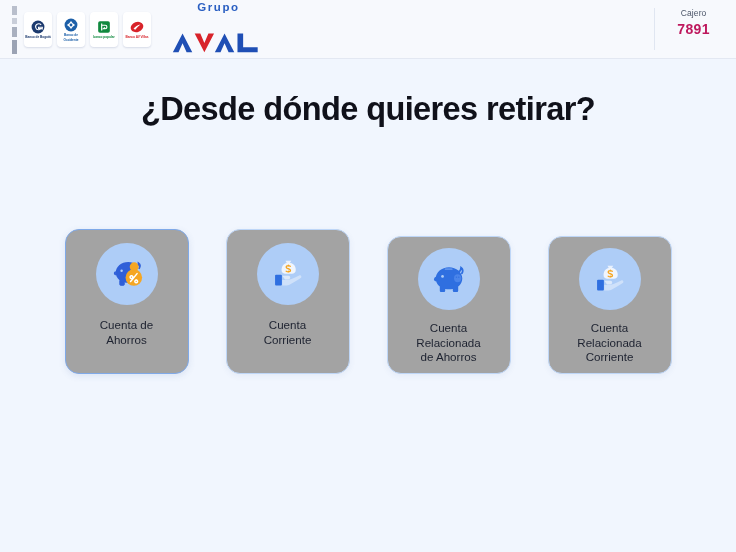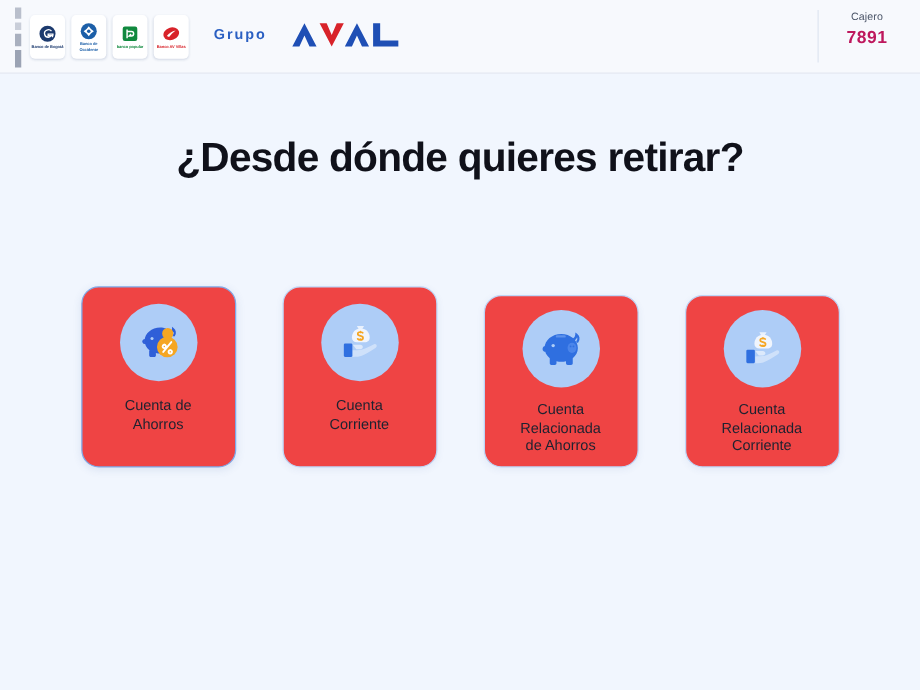--- a/index.html
+++ b/index.html
@@ -93,20 +93,21 @@
   }
   .bank-name.bogota    { color: #1c3a6e; }
   .bank-name.occidente { color: #1c5fa8; }
   .bank-name.popular   { color: #10893e; }
   .bank-name.avvillas  { color: #d8232a; }
 
   
   .aval-logo {
     margin-left: 20px;
     display: flex;
+    flex-direction: column;
     align-items: center;
     line-height: 1;
     gap: 18px;
   }
   .aval-grupo {
     font-size: 11.5px;
     font-weight: bold;
     letter-spacing: 1.6px;
     color: #2a5fc2;
     margin-bottom: 1px;
@@ -137,21 +138,21 @@
   }
   .cajero-value {
     font-size: 14px;
     font-weight: bold;
     color: #be185d;
     letter-spacing: 0.4px;
   }
 
   
   .page-title {
-    margin-top: 49px;
+    margin-top: 32px;
     text-align: center;
     font-size: 32.5px;
     font-weight: bold;
     color: #10111a;
     letter-spacing: -0.6px;
   }
 
   
   .cards-row {
     position: absolute;
@@ -159,21 +160,21 @@
     left: 0;
     width: 736px;
     display: flex;
     justify-content: center;
     gap: 37px;
   }
 
   .account-card {
     width: 124px;
     height: 145px;
-    background: #ef4444;
+    background: #a3a3a3;
     border: 1.6px solid #bed6f7;
     border-radius: 14px;
     box-shadow: 0 2px 6px rgba(60,90,160,0.07);
     display: flex;
     flex-direction: column;
     align-items: center;
     cursor: pointer;
   }
   .account-card.selected {
     border-color: #7fa9e8;

